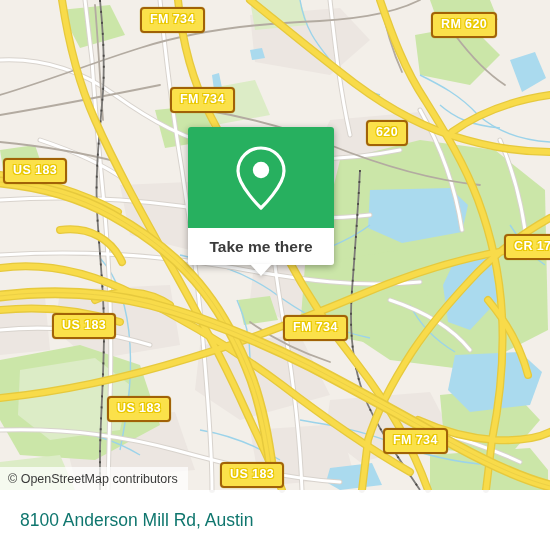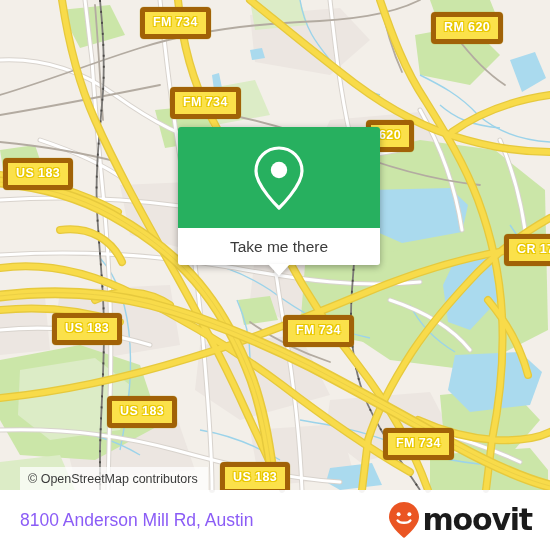--- a/index.html
+++ b/index.html
@@ -21,45 +21,46 @@
     width: 550px; height: 490px;
     overflow: hidden;
     background: #f3efe9;
   }
   #map-svg { display: block; }
 
   
   .shield {
     position: absolute;
     background: #fbe14a;
-    border: 5px solid #a16207;
+    border: 2px solid #a16207;
     border-radius: 4px;
     color: #ffffff;
     font-family: "Liberation Sans", sans-serif;
     font-weight: bold;
     font-size: 12.5px;
     letter-spacing: 0.4px;
     line-height: 1;
     padding: 4px 8px 5px 8px;
     white-space: nowrap;
     text-shadow:
       -1.1px -1.1px 0 #e9c800, 1.1px -1.1px 0 #e9c800,
       -1.1px  1.1px 0 #e9c800, 1.1px  1.1px 0 #e9c800,
       0 0 1px #e9c800;
     box-shadow: 0 0 0 0.5px rgba(180,150,0,0.25);
   }
 
   
   #popup-card {
     position: absolute;
-    left: 178px; top: 127px;
-    width: 202px;
+    left: 188px; top: 127px;
+    width: 146px;
     border-radius: 3px;
     box-shadow: 0 2px 7px rgba(0,0,0,0.33);
     z-index: 40;
+    font-weight: bold;
   }
   #popup-image {
     height: 101px;
     background: #27b05f;
     border-radius: 3px 3px 0 0;
     display: flex;
     align-items: center;
     justify-content: center;
   }
   #popup-action {
@@ -94,21 +95,20 @@
     left: 0; bottom: 0;
     height: 23px;
     padding: 0 10px 0 8px;
     display: flex;
     align-items: center;
     background: rgba(255,255,255,0.72);
     color: #3a3a3a;
     font-size: 12.5px;
     font-family: "Liberation Sans", sans-serif;
     z-index: 30;
-    margin-left: 20px;
   }
 
   
   #footer-bar {
     position: absolute;
     left: 0; top: 490px;
     width: 550px; height: 60px;
     background: #ffffff;
     overflow: hidden;
   }
@@ -122,21 +122,21 @@
   #footer-inner {
     position: relative;
     width: 100%; height: 100%;
     display: flex;
     align-items: center;
     justify-content: space-between;
     padding: 0 18px 0 20px;
     box-sizing: border-box;
   }
   #footer-address {
-    color: #8b5cf6;
+    color: #0f766e;
     font-size: 17.5px;
     font-family: "Liberation Sans", sans-serif;
     white-space: nowrap;
   }
   #moovit-logo {
     display: flex;
     align-items: center;
     gap: 3px;
   }
   #moovit-wordmark {
@@ -407,24 +407,14 @@
                C395,378 378,408 368,440 L362,490"></path>
       <path d="M430,430 C460,438 490,448 520,462"></path>
       <path d="M160,0 C165,50 172,110 182,170 C192,235 200,300 205,365
                C210,425 212,465 212,490"></path>
     </g>
   </svg>
 
   <div id="footer-inner">
     <div id="footer-address">8100 Anderson Mill Rd, Austin</div>
 
-    <div id="moovit-logo">
-      <svg width="32" height="38" viewBox="0 0 32 38">
-        <path d="M16 1 C7.7 1 1 7.7 1 16 C1 25.5 16 37 16 37 C16 37 31 25.5 31 16
-                 C31 7.7 24.3 1 16 1 Z" fill="#ea5523"></path>
-        <circle cx="10.6" cy="13.2" r="2.0" fill="#ffffff"></circle>
-        <circle cx="21.4" cy="13.2" r="2.0" fill="#ffffff"></circle>
-        <path d="M9.6 19.4 C11.6 22.6 20.4 22.6 22.4 19.4" fill="none" stroke="#ffffff" stroke-width="2.4" stroke-linecap="round"></path>
-      </svg>
-      <span id="moovit-wordmark">moovit</span>
-    </div>
   </div>
 </div>
 
 </body></html>

